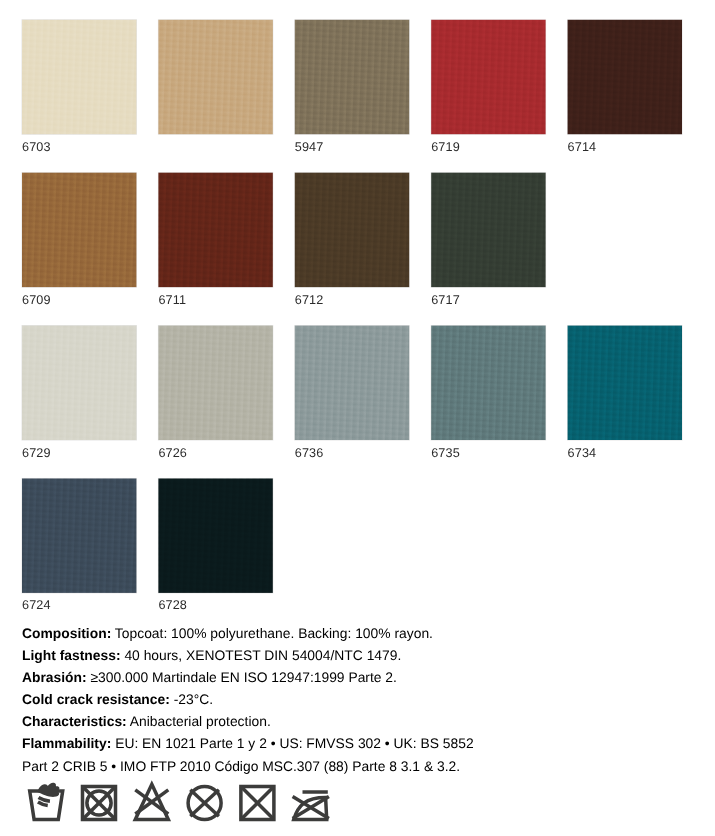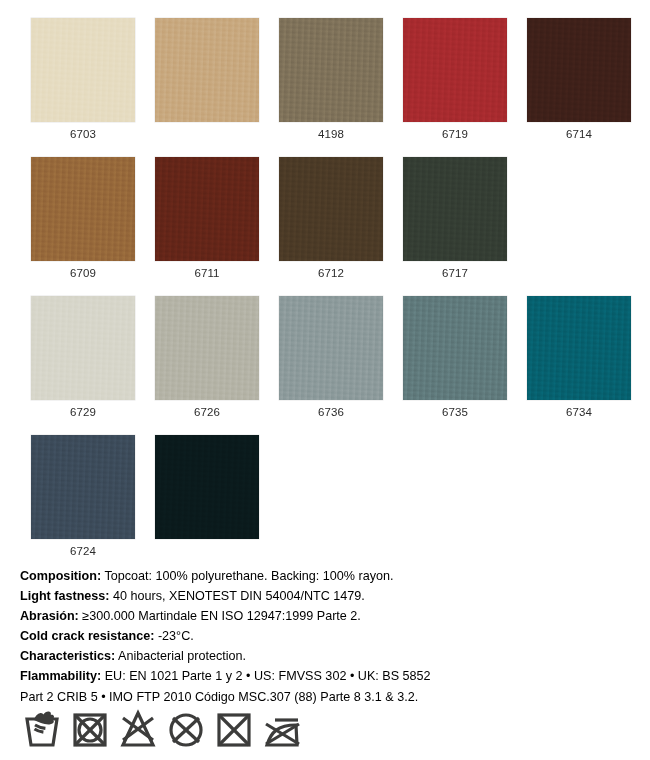--- a/index.html
+++ b/index.html
@@ -18,24 +18,23 @@
   .sheet {
     position: absolute;
     left: 0; top: 0;
     width: 650px;
     height: 760px;
   }
 
   
   .swatch-grid {
     position: absolute;
-    left: 31px;
+    left: 20px;
     top: 18px;
     width: 610px;
-    text-align: center;
   }
   .swatch-row {
     display: flex;
     margin-bottom: 16px;
   }
   .swatch-cell {
     width: 104px;
     margin-right: 20px;
   }
   .swatch-chip {
@@ -126,21 +125,21 @@
       <div class="swatch-row">
         <div class="swatch-cell">
           <div class="swatch-chip" style="background: rgb(230, 220, 193);"></div>
           <div class="swatch-label">6703</div>
         </div>
         <div class="swatch-cell">
           <div class="swatch-chip" style="background: rgb(200, 168, 126);"></div>
         </div>
         <div class="swatch-cell">
           <div class="swatch-chip" style="background: rgb(126, 113, 89);"></div>
-          <div class="swatch-label">4198</div>
+          <div class="swatch-label">5947</div>
         </div>
         <div class="swatch-cell">
           <div class="swatch-chip" style="background: rgb(167, 42, 46);"></div>
           <div class="swatch-label">6719</div>
         </div>
         <div class="swatch-cell">
           <div class="swatch-chip" style="background: rgb(62, 32, 25);"></div>
           <div class="swatch-label">6714</div>
         </div>
       </div>
@@ -184,20 +183,21 @@
           <div class="swatch-label">6734</div>
         </div>
       </div>
       <div class="swatch-row">
         <div class="swatch-cell">
           <div class="swatch-chip" style="background: rgb(60, 75, 90);"></div>
           <div class="swatch-label">6724</div>
         </div>
         <div class="swatch-cell">
           <div class="swatch-chip" style="background: rgb(10, 26, 28);"></div>
+          <div class="swatch-label">6728</div>
         </div>
       </div>
     </div>
 
   <div class="spec-block">
       <div class="spec-line"><span class="spec-key">Composition:</span><span class="spec-value"> Topcoat: 100% polyurethane. Backing: 100% rayon.</span></div>
       <div class="spec-line"><span class="spec-key">Light fastness:</span><span class="spec-value"> 40 hours, XENOTEST DIN 54004/NTC 1479.</span></div>
       <div class="spec-line"><span class="spec-key">Abrasión:</span><span class="spec-value"> ≥300.000 Martindale EN ISO 12947:1999 Parte 2.</span></div>
       <div class="spec-line"><span class="spec-key">Cold crack resistance:</span><span class="spec-value"> -23°C.</span></div>
       <div class="spec-line"><span class="spec-key">Characteristics:</span><span class="spec-value"> Anibacterial protection.</span></div>

